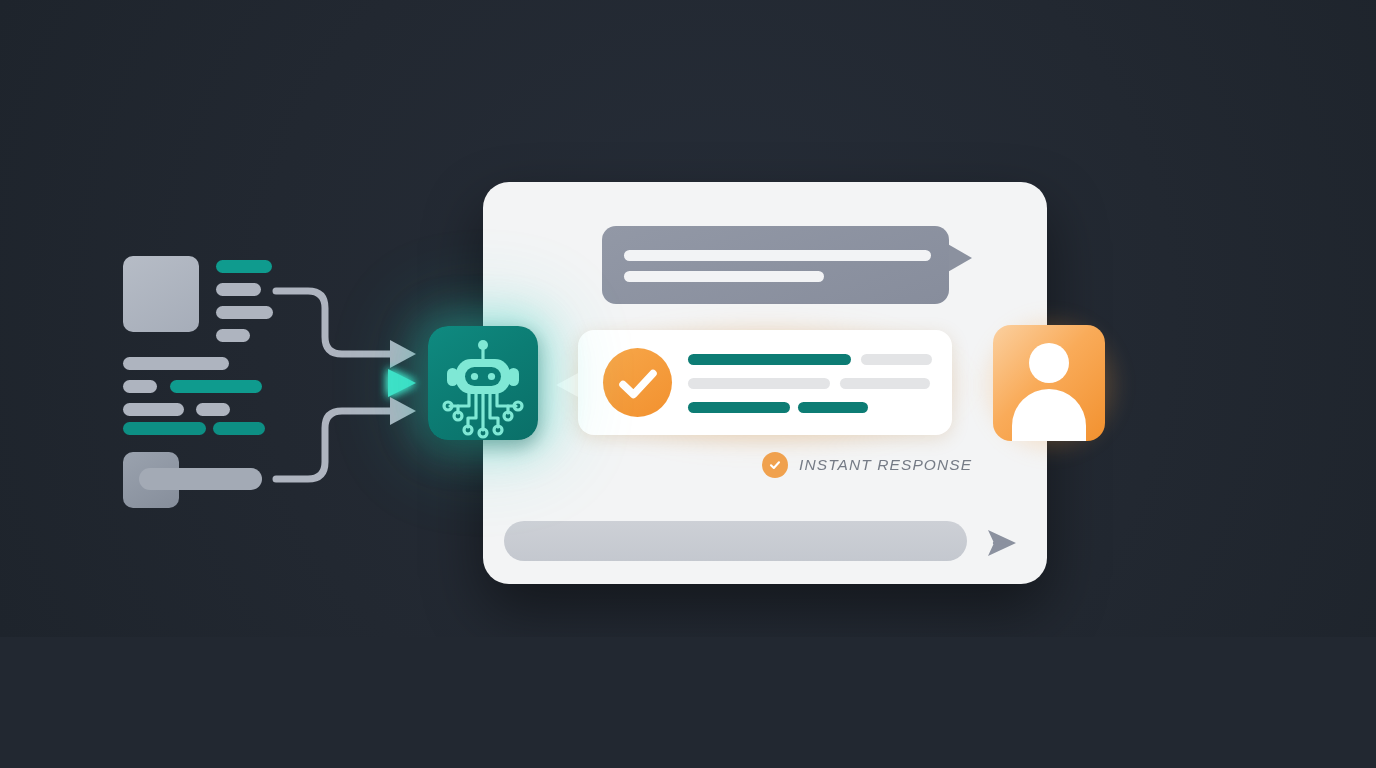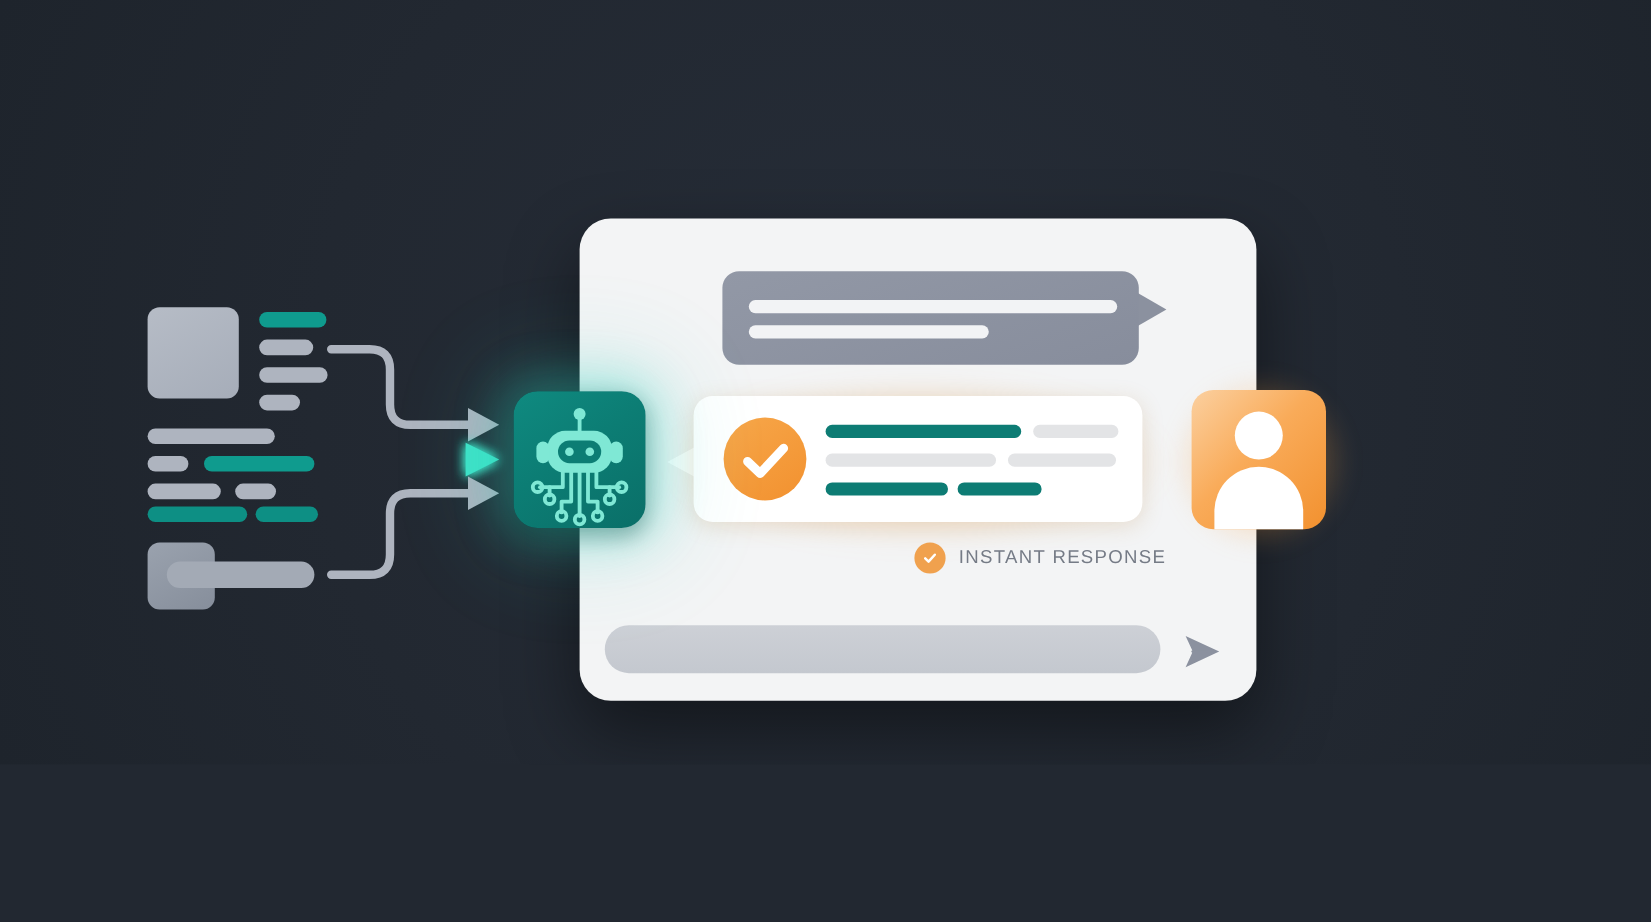--- a/index.html
+++ b/index.html
@@ -13,20 +13,21 @@
     overflow: hidden;
     font-family: "Liberation Sans", sans-serif;
   }
   .stage {
     position: relative;
     width: 1376px;
     height: 637px;
     background:
       radial-gradient(circle at 52% 50%, #262d38 0%, #222831 58%, #1e242c 100%);
     overflow: hidden;
+    font-style: italic;
   }
 
   
   .left-col { position: absolute; left: 0; top: 0; width: 420px; height: 768px; }
 
   .doc-square {
     position: absolute;
     left: 123px; top: 256px;
     width: 76px; height: 76px;
     background: linear-gradient(150deg, #b6bcc6 0%, #a6adb9 100%);

